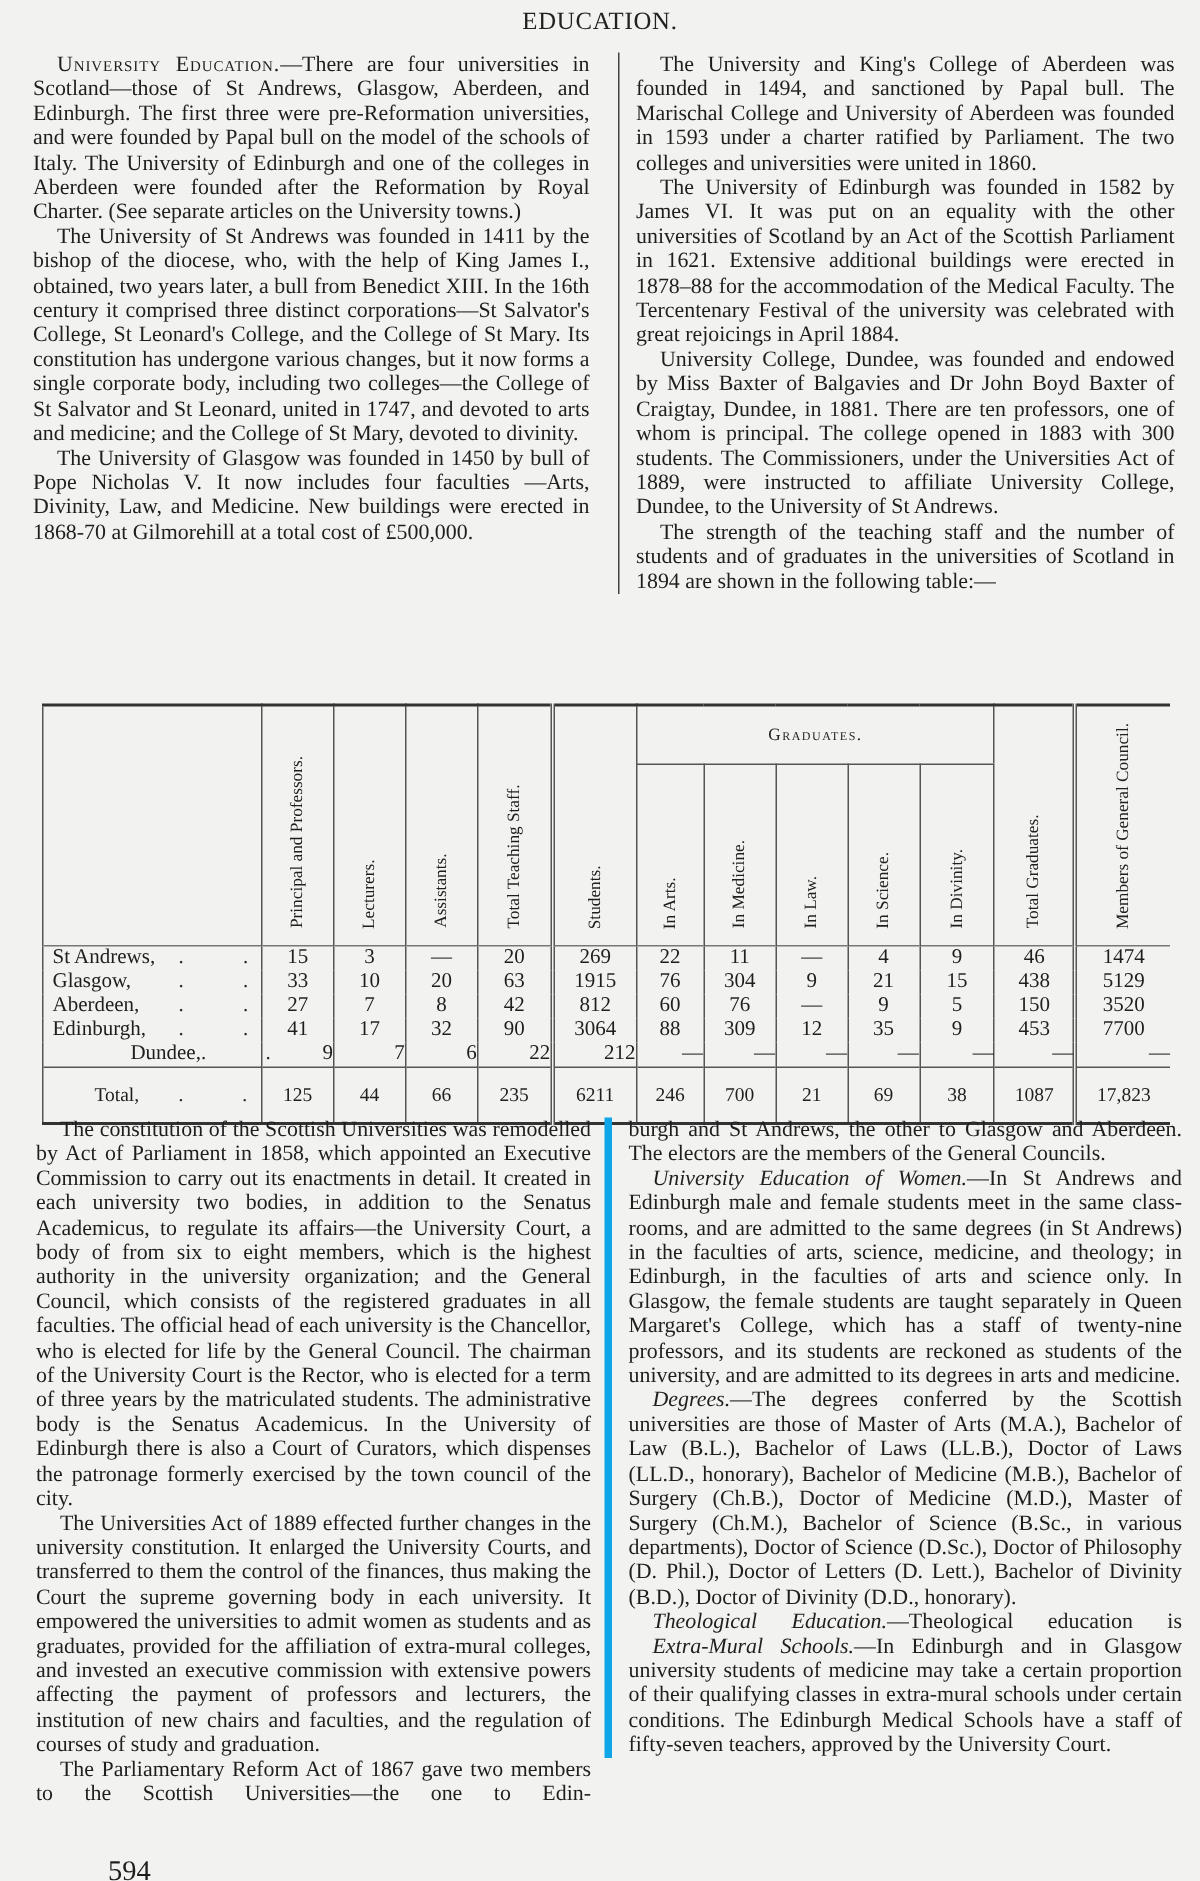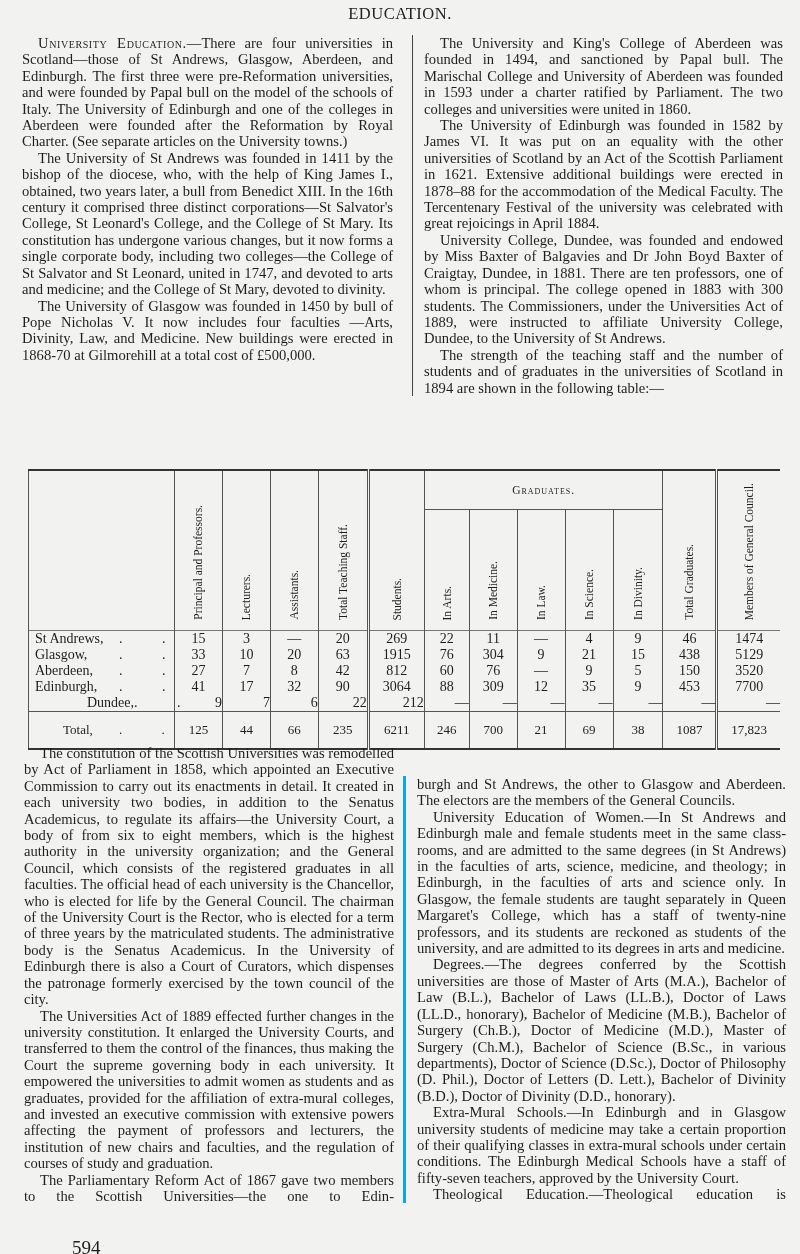--- a/index.html
+++ b/index.html
@@ -17,24 +17,24 @@
   .col {
     position: absolute; font-size: 14.6px; line-height: 16.4px;
     text-align: justify; hyphens: none;
   }
   .col p { margin: 0; text-indent: 16px; }
   .col-top-left { left: 22px; top: 35px; width: 371px; }
   .col-top-right { left: 412px; top: 35px; width: 370px; border-left: 1px solid #444; padding-left: 0; }
   .col-top-right p { margin-left: 0; padding-left: 0; }
   .col-top-right .inner { margin-left: 11px; }
   .col-bot-left { left: 24px; top: 745px; width: 370px; }
-  .col-bot-right { left: 403px; top: 776px; width: 380px; border-left: 3px solid #0ea5e9; }
+  .col-bot-right { left: 403px; top: 745px; width: 380px; border-left: 5px solid #0ea5e9; }
   .col-bot-right .inner { margin-left: 11px; }
   .sc { font-variant: small-caps; letter-spacing: 0.6px; }
-  .it { }
+  .it { font-style: italic; }
   .pageno { position: absolute; left: 72px; top: 1237px; font-size: 19px; }
 
   
   .tbl-wrap { position: absolute; left: 28px; top: 469px; width: 752px; height: 273px; }
   table.stats {
     border-collapse: collapse; width: 752px; font-size: 14px;
     border-top: 2px solid #333; border-bottom: 2px solid #333;
   }
   table.stats td, table.stats th { padding: 0; }
   .vhead {
@@ -219,19 +219,19 @@
     <p>The constitution of the Scottish Universities was remodelled by Act of Parliament in 1858, which appointed an Executive Commission to carry out its enactments in detail. It created in each university two bodies, in addition to the Senatus Academicus, to regulate its affairs—the University Court, a body of from six to eight members, which is the highest authority in the university organization; and the General Council, which consists of the registered graduates in all faculties. The official head of each university is the Chancellor, who is elected for life by the General Council. The chairman of the University Court is the Rector, who is elected for a term of three years by the matriculated students. The administrative body is the Senatus Academicus. In the University of Edinburgh there is also a Court of Curators, which dispenses the patronage formerly exercised by the town council of the city.</p>
     <p>The Universities Act of 1889 effected further changes in the university constitution. It enlarged the University Courts, and transferred to them the control of the finances, thus making the Court the supreme governing body in each university. It empowered the universities to admit women as students and as graduates, provided for the affiliation of extra-mural colleges, and invested an executive commission with extensive powers affecting the payment of professors and lecturers, the institution of new chairs and faculties, and the regulation of courses of study and graduation.</p>
     <p style="text-align-last: justify;">The Parliamentary Reform Act of 1867 gave two members to the Scottish Universities—the one to Edin-</p>
   </div>
 
   <div class="col col-bot-right">
     <div class="inner">
       <p style="text-indent:0">burgh and St Andrews, the other to Glasgow and Aberdeen. The electors are the members of the General Councils.</p>
       <p><span class="it">University Education of Women.</span><span>—In St Andrews and Edinburgh male and female students meet in the same class-rooms, and are admitted to the same degrees (in St Andrews) in the faculties of arts, science, medicine, and theology; in Edinburgh, in the faculties of arts and science only. In Glasgow, the female students are taught separately in Queen Margaret's College, which has a staff of twenty-nine professors, and its students are reckoned as students of the university, and are admitted to its degrees in arts and medicine.</span></p>
       <p><span class="it">Degrees.</span><span>—The degrees conferred by the Scottish universities are those of Master of Arts (M.A.), Bachelor of Law (B.L.), Bachelor of Laws (LL.B.), Doctor of Laws (LL.D., honorary), Bachelor of Medicine (M.B.), Bachelor of Surgery (Ch.B.), Doctor of Medicine (M.D.), Master of Surgery (Ch.M.), Bachelor of Science (B.Sc., in various departments), Doctor of Science (D.Sc.), Doctor of Philosophy (D. Phil.), Doctor of Letters (D. Lett.), Bachelor of Divinity (B.D.), Doctor of Divinity (D.D., honorary).</span></p>
+      <p style="text-align-last: justify;"><span class="it">Theological Education.</span><span>—Theological education is</span></p>
       <p><span class="it">Extra-Mural Schools.</span><span>—In Edinburgh and in Glasgow university students of medicine may take a certain proportion of their qualifying classes in extra-mural schools under certain conditions. The Edinburgh Medical Schools have a staff of fifty-seven teachers, approved by the University Court.</span></p>
-      <p style="text-align-last: justify;"><span class="it">Theological Education.</span><span>—Theological education is</span></p>
     </div>
   </div>
 
   <div class="pageno">594</div>
 </div>
 
 </body></html>

